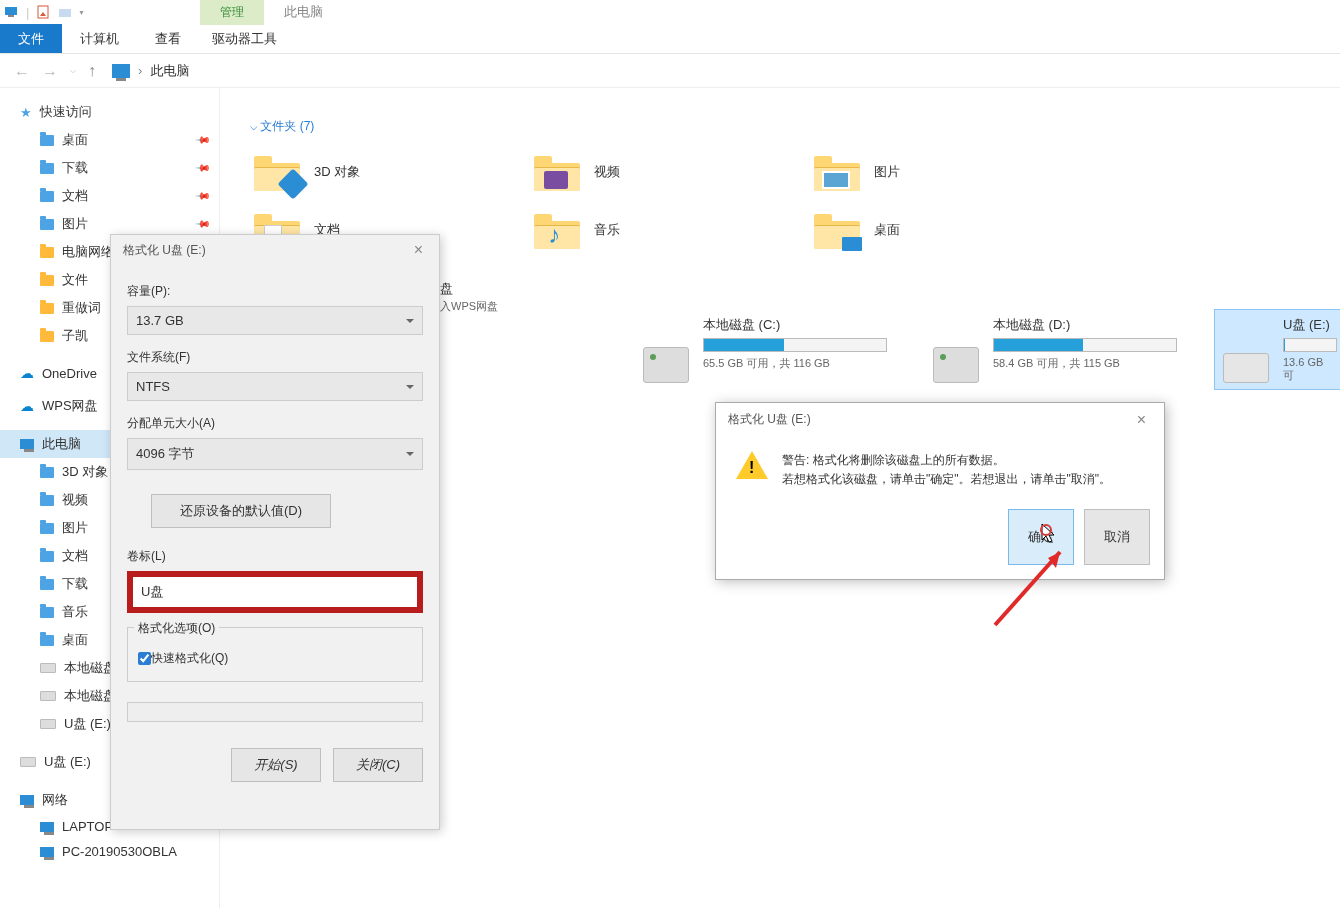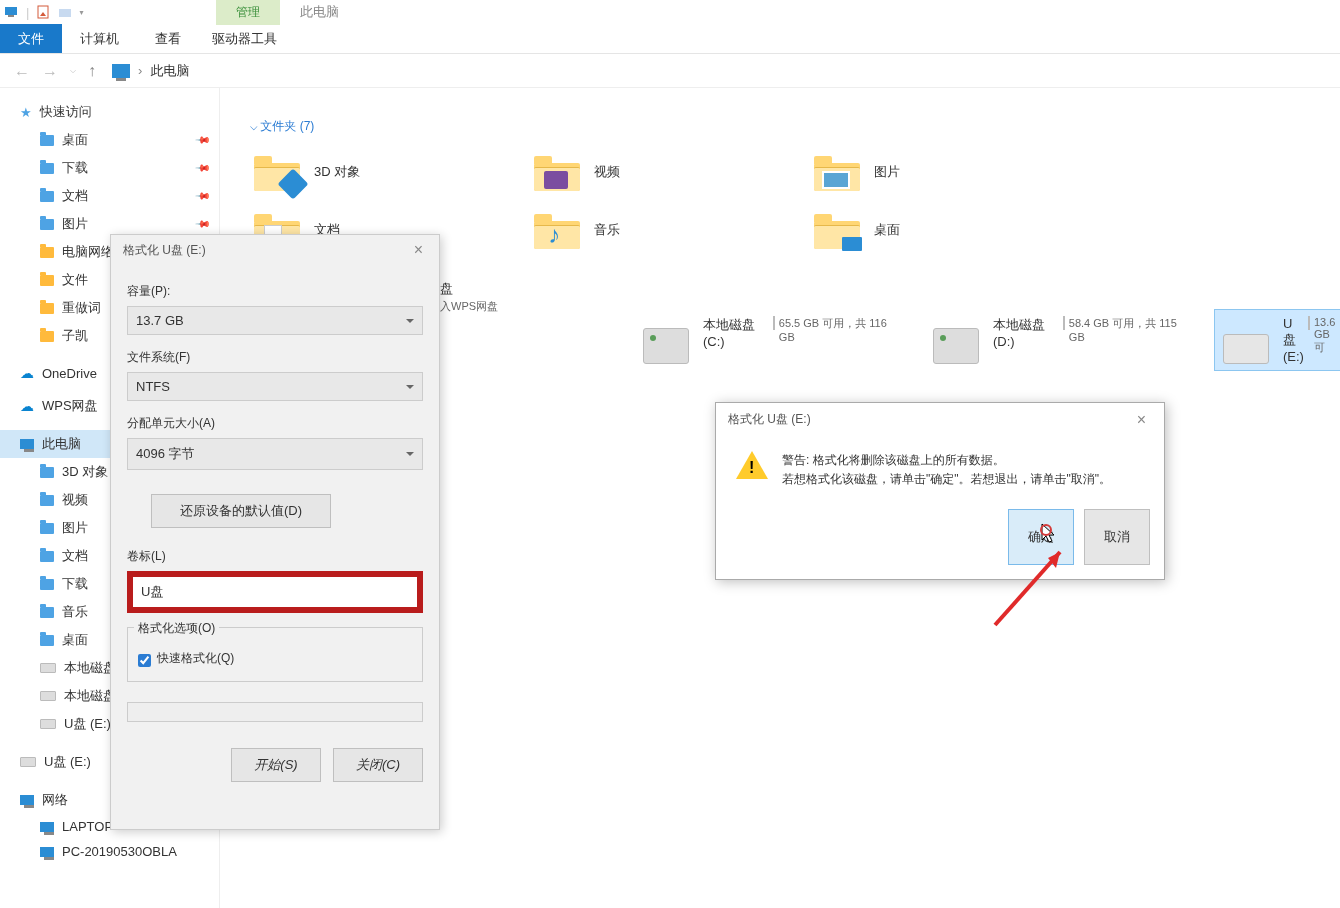--- a/index.html
+++ b/index.html
@@ -3,21 +3,21 @@
 <meta charset="utf-8">
 <style>
 * { box-sizing: border-box; margin: 0; padding: 0; font-family: "Microsoft YaHei", "Segoe UI", sans-serif; }
 body { width: 1340px; height: 908px; background: #fff; font-size: 13px; color: #333; overflow: hidden; position: relative; }
 
 
 .titlebar { height: 24px; display: flex; align-items: center; padding-left: 4px; }
 .qat { display: flex; gap: 6px; align-items: center; }
 .qat-icon { width: 16px; height: 16px; }
 .dd { color: #999; font-size: 8px; }
-.tab-extra { position: absolute; left: 216px; top: 0; height: 24px; display: flex; align-items: center; gap: 20px; }
+.tab-extra { position: absolute; left: 200px; top: 0; height: 24px; display: flex; align-items: center; gap: 20px; }
 .tab-extra .manage { background: #dcecc9; color: #3a8f3a; padding: 4px 20px; font-size: 12px; }
 .tab-extra .loc { color: #888; }
 
 
 .ribbon-tabs { display: flex; align-items: stretch; height: 30px; border-bottom: 1px solid #e5e5e5; }
 .ribbon-tab { padding: 6px 18px; cursor: pointer; }
 .ribbon-tab.file { background: #1979ca; color: #fff; }
 .ribbon-tab.drive { color: #333; position: absolute; left: 200px; top: 24px; padding: 6px 12px; }
 
 
@@ -57,38 +57,38 @@
 .big-folder.doc .ov{position:absolute;bottom:2px;left:10px;width:18px;height:22px;background:#fff;border:1px solid #ccc;}
 .big-folder.mus .ov{position:absolute;bottom:0;left:14px;font-size:24px;color:#2b8dd4;}
 .big-folder.desk .ov{position:absolute;bottom:-2px;right:-2px;width:20px;height:14px;background:#2b8dd4;border-radius:1px;}
 
 .drive-grid { display: flex; gap: 30px; margin-left: 10px; margin-top: 30px; }
 .drive-tile { width: 260px; display: flex; gap: 14px; padding: 6px 8px; }
 .drive-tile.selected { background: #cde8ff; outline: 1px solid #8cc6f0; }
 .drive-icon { width: 46px; height: 36px; background: #ddd; border: 1px solid #bbb; border-radius: 3px; position: relative; align-self: flex-end; }
 .drive-icon::after{content:"";position:absolute;top:6px;left:6px;width:6px;height:6px;background:#5a9e5a;border-radius:50%;}
 .usb-icon { width: 46px; height: 30px; background: #e6e6e6; border: 1px solid #bbb; border-radius: 3px; align-self: flex-end; }
-.drive-info { display: flex; gap: 4px; flex: 1; }
+.drive-info { display: flex; flex-direction: column; gap: 4px; flex: 1; }
 .bar { height: 14px; border: 1px solid #bbb; background: #f4f4f4; position: relative; }
 .bar .fill { position: absolute; top: 0; left: 0; height: 100%; background: #26a0da; }
 .drive-sub { font-size: 11px; color: #666; }
 
 
 .dialog-format { position: absolute; left: 110px; top: 234px; width: 330px; height: 596px; background: #f1f1f1; border: 1px solid #ccc; box-shadow: 2px 2px 10px rgba(0,0,0,.2); }
 .dlg-title { display: flex; justify-content: space-between; align-items: center; padding: 6px 10px 6px 12px; font-size: 12px; color: #555; }
 .dlg-close { color: #888; font-size: 16px; padding: 0 6px; cursor: pointer; }
 .dlg-body { padding: 10px 16px; display: flex; flex-direction: column; gap: 6px; }
 .dlg-body label { font-size: 12px; color: #333; margin-top: 8px; }
 .combo { background: #e8e8e8; border: 1px solid #ccc; padding: 6px 24px 6px 8px; position: relative; color: #333; }
 .combo::after { content: ""; position: absolute; right: 8px; top: 50%; border: 4px solid transparent; border-top-color: #666; transform: translateY(-25%); }
 .btn { background: #e6e6e6; border: 1px solid #bfbfbf; padding: 7px 18px; text-align: center; cursor: pointer; }
 .textbox { background: #fff; border: 6px solid #b91c1c; padding: 6px 8px; }
 .group { border: 1px solid #ccc; padding: 14px 10px; background: #f1f1f1; position: relative; margin-top: 8px; }
 .group .legend { position: absolute; top: -8px; left: 6px; background: #f1f1f1; padding: 0 4px; font-size: 12px; }
-.chk { display: flex; align-items: flex-end; gap: 6px; }
+.chk { display: flex; align-items: center; }
 .chk input { accent-color: #2b7cd3; }
 .progress { height: 20px; border: 1px solid #ccc; background: #eee; margin: 14px 0 6px 0; }
 .dlg-actions { display: flex; gap: 12px; justify-content: flex-end; margin-top: 14px; font-style: italic; }
 .dlg-actions .btn { width: 90px; }
 
 
 .dialog-confirm { position: absolute; left: 715px; top: 402px; width: 450px; background: #fff; border: 1px solid #aaa; box-shadow: 2px 2px 12px rgba(0,0,0,.25); }
 .cf-title { display: flex; justify-content: space-between; padding: 8px 12px; font-size: 12px; color: #555; }
 .cf-body { display: flex; gap: 14px; padding: 14px 20px 20px 20px; }
 .warn-icon { width: 32px; height: 32px; }

